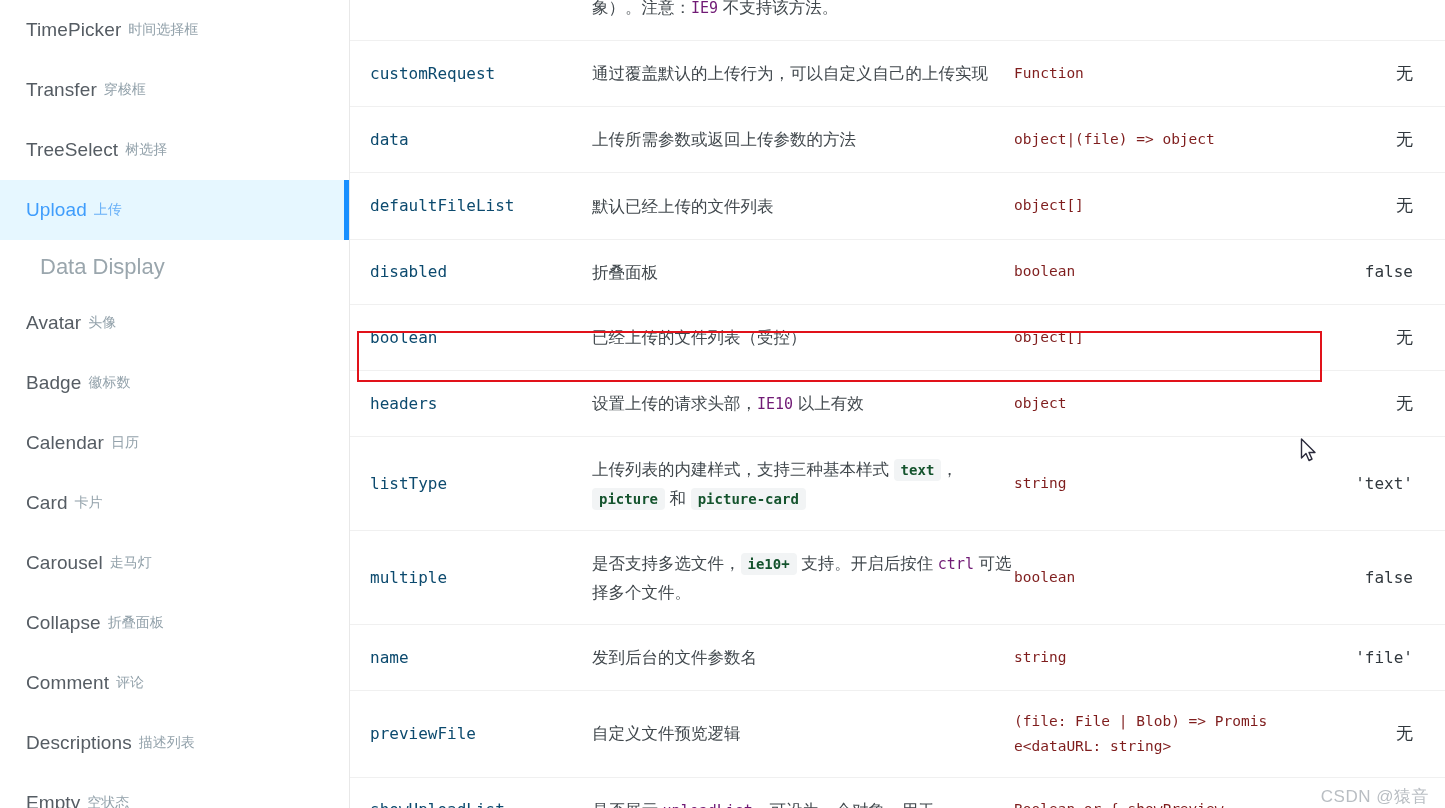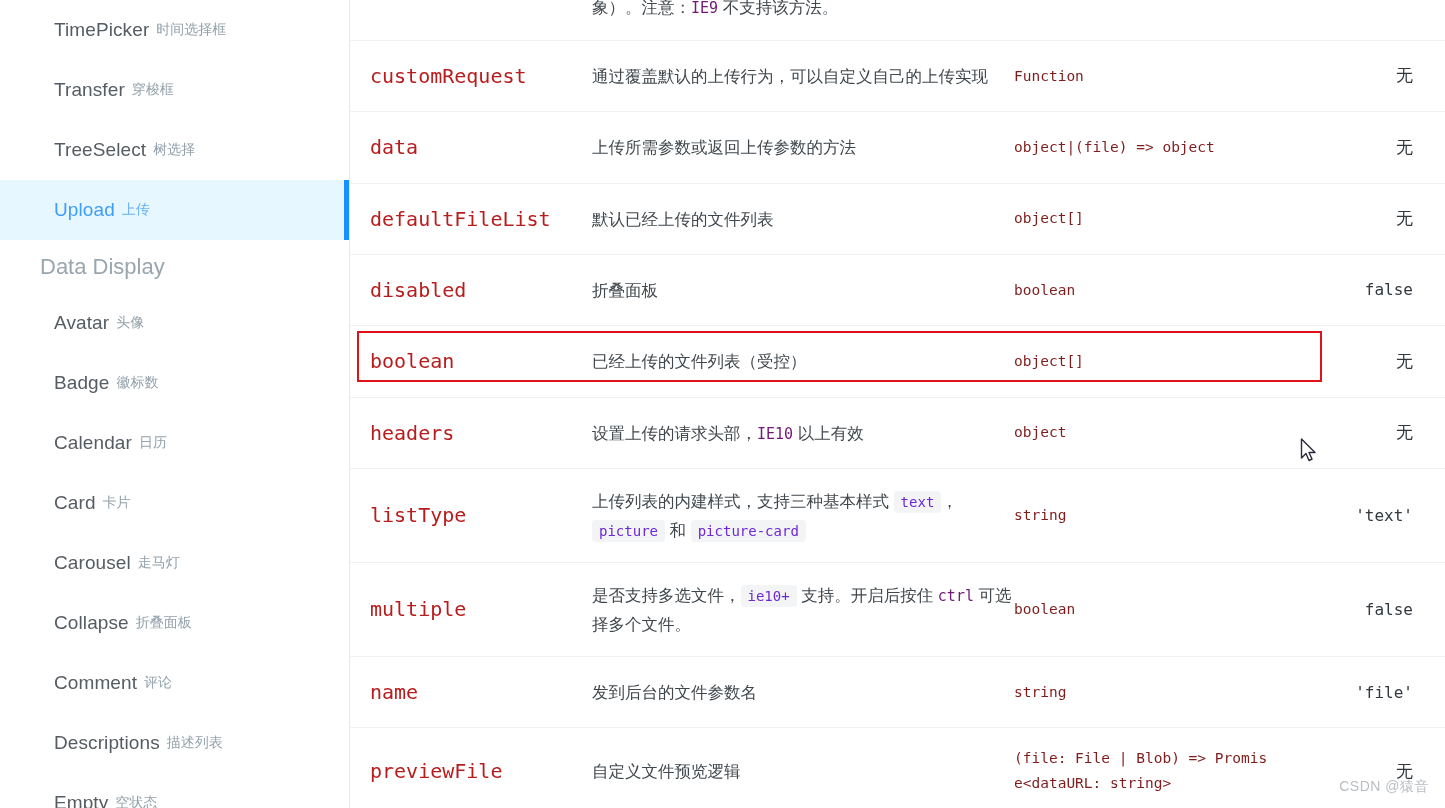--- a/index.html
+++ b/index.html
@@ -29,21 +29,21 @@
     flex: 0 0 350px;
     background: #fff;
     border-right: 1px solid #e8e8e8;
     overflow: hidden;
   }
 
   .nav-item {
     height: 60px;
     display: flex;
     align-items: center;
-    padding-left: 54px;
+    padding-left: 26px;
     cursor: pointer;
     position: relative;
     white-space: nowrap;
   }
 
   .nav-item .en {
     font-size: 19px;
     color: #555c63;
     letter-spacing: .1px;
   }
@@ -104,22 +104,22 @@
     border-top: 1px solid #f0f0f0;
     padding: 18px 0 18px 0;
     vertical-align: middle;
     line-height: 1.72;
   }
 
   .api-table tr > td:first-child { padding-left: 20px; }
 
   td.cell-name {
     font-family: "DejaVu Sans Mono", "Liberation Mono", monospace;
-    font-size: 20px;
-    color: #b91c1c;
+    font-size: 16px;
+    color: #0c4a6e;
     white-space: nowrap;
   }
 
   td.cell-desc {
     font-size: 16.5px;
     color: #41484d;
   }
 
   td.cell-type {
     font-family: "DejaVu Sans Mono", "Liberation Mono", monospace;
@@ -141,22 +141,23 @@
     font-family: "Liberation Sans", "DejaVu Sans", sans-serif;
     font-size: 17px;
   }
 
   code.tag {
     font-family: "DejaVu Sans Mono", "Liberation Mono", monospace;
     font-size: 14px;
     background: #f2f4f5;
     border-radius: 4px;
     padding: 3px 7px;
-    color: #6d28d9;
-    white-space: nowrap;
+    color: #14532d;
+    white-space: nowrap;
+    font-weight: bold;
   }
 
   code.plain {
     font-family: "DejaVu Sans Mono", "Liberation Mono", monospace;
     font-size: 15px;
     color: #701a75;
   }
 
   
   .highlight-box {
@@ -178,22 +179,22 @@
     width: 18px;
     height: 26px;
     z-index: 20;
     pointer-events: none;
   }
 
   
   .watermark {
     position: absolute;
     right: 16px;
-    bottom: 12px;
-    font-size: 14px;
+    bottom: 0;
+    font-size: 17px;
     color: #b9bec3;
     letter-spacing: .5px;
     z-index: 30;
     white-space: nowrap;
   }
 </style>
 </head>
 <body>
 
 <div class="page">

